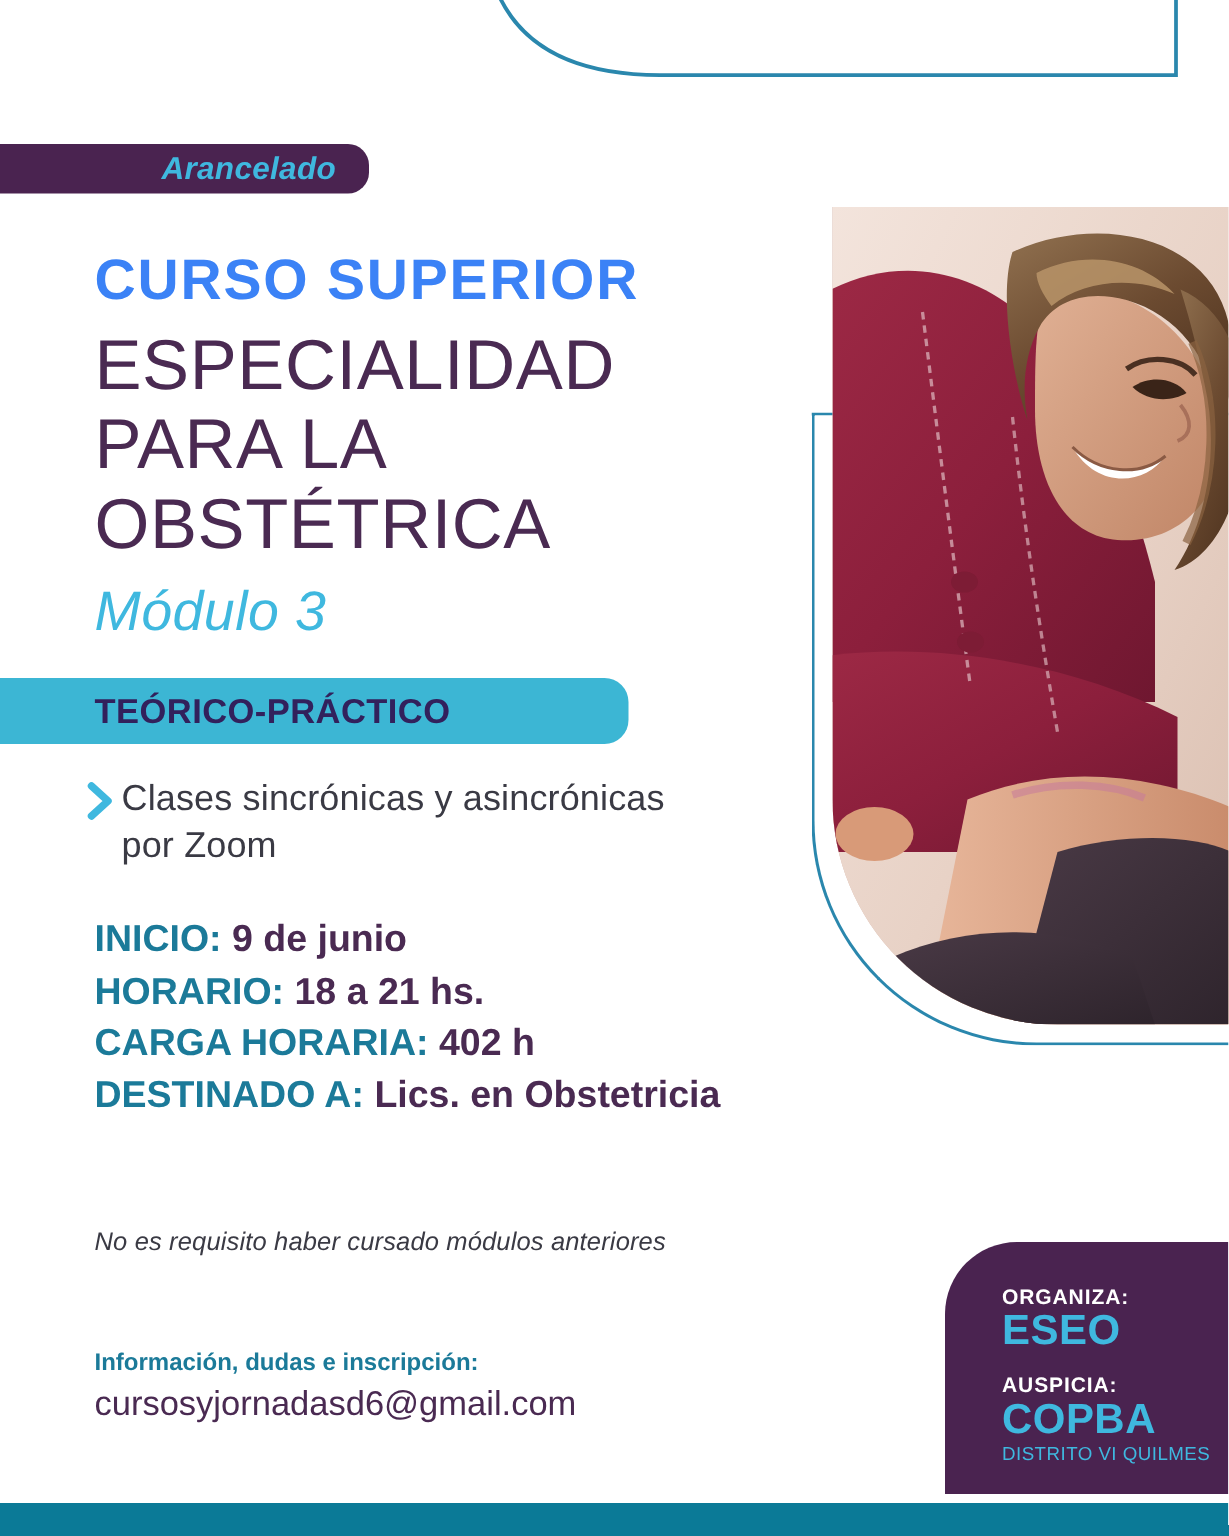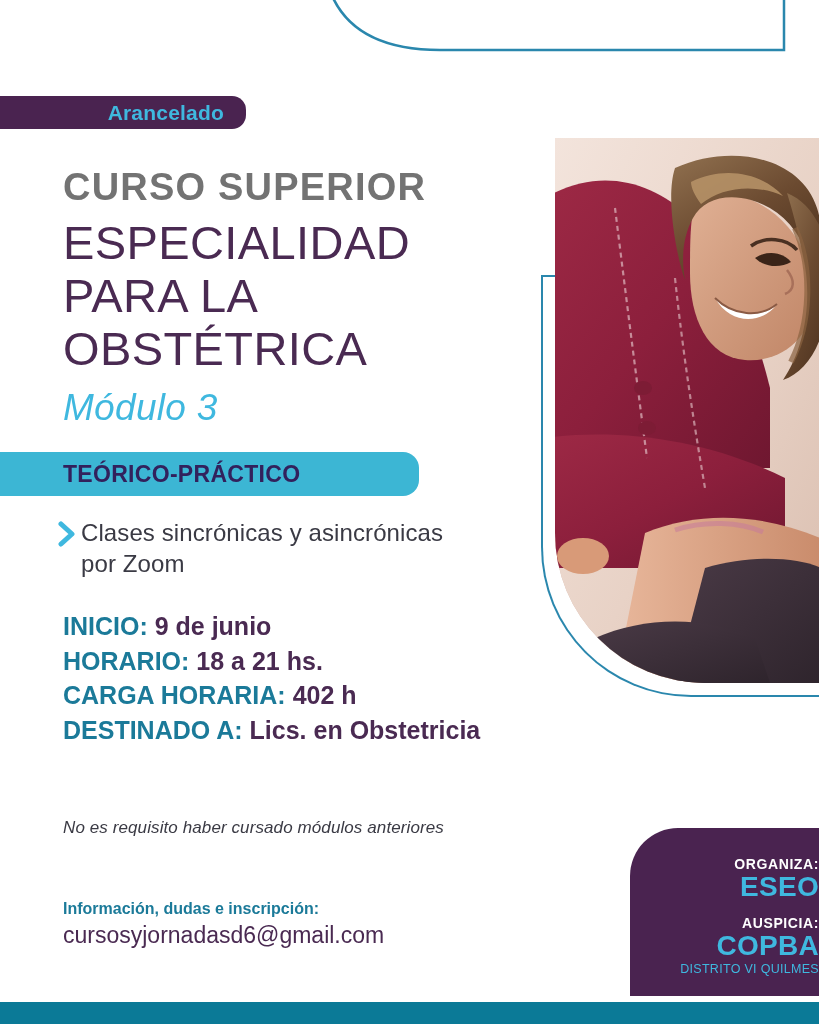--- a/index.html
+++ b/index.html
@@ -36,28 +36,28 @@
   
   .badge-arancelado {
     position:absolute; left:0; top:96px; width:246px; height:33px;
     background:#4a2350;
     border-top-right-radius:14px;
     border-bottom-right-radius:14px;
     display:flex; align-items:center; justify-content:flex-end;
     padding-right:22px;
   }
   .badge-arancelado span {
-    color:#3fb8df; font-size:21px; font-weight:700;
+    color:#3fb8df; font-size:21px; font-style:italic; font-weight:700;
     letter-spacing:.2px;
   }
 
   
   .h-curso {
     position:absolute; left:63px; top:168px;
-    color:#737373; font-size:38px; font-weight:700; letter-spacing:1.2px;
+    color:#3b82f6; font-size:38px; font-weight:700; letter-spacing:1.2px;
     line-height:1;
   }
   .h-main {
     position:absolute; left:63px; top:216px; width:470px;
     color:#4a2a52; font-size:47px; font-weight:400; line-height:1.13;
     letter-spacing:.4px;
   }
   .h-main div { white-space:nowrap; }
   .h-modulo {
     position:absolute; left:63px; top:387px;
@@ -109,21 +109,20 @@
   .contact { position:absolute; left:63px; top:900px; }
   .contact .c-title { color:#1b7a99; font-size:16px; font-weight:700; }
   .contact .c-mail  { color:#4a2a52; font-size:23px; font-weight:400; margin-top:4px; }
 
   
   .org-badge {
     position:absolute; left:630px; top:828px; width:189px; height:168px;
     background:#4a2350;
     border-top-left-radius:48px;
     padding:28px 0 0 38px;
-    text-align:right;
   }
   .org-badge .k { color:#ffffff; font-size:14px; font-weight:700; letter-spacing:.6px; }
   .org-badge .v { color:#3fb8df; font-size:28px; font-weight:700; letter-spacing:.3px; line-height:1.05; }
   .org-badge .blk2 { margin-top:14px; }
   .org-badge .sub { color:#3fb8df; font-size:12.5px; font-weight:400; letter-spacing:.3px; margin-top:1px; }
 
   
   .bottom-bar {
     position:absolute; left:0; bottom:0; width:819px; height:22px;
     background:#0b7a97;

